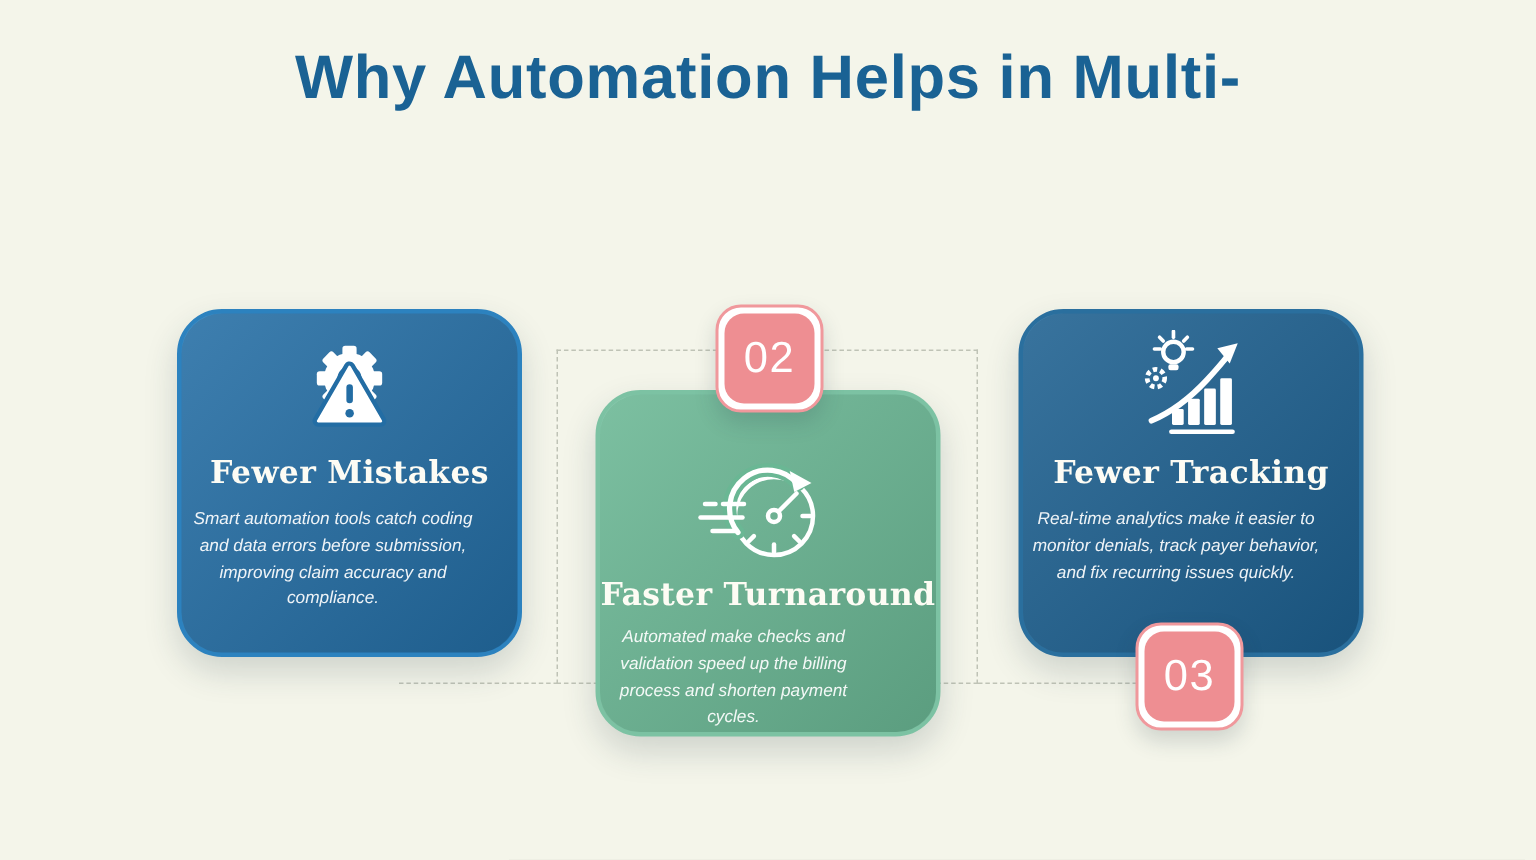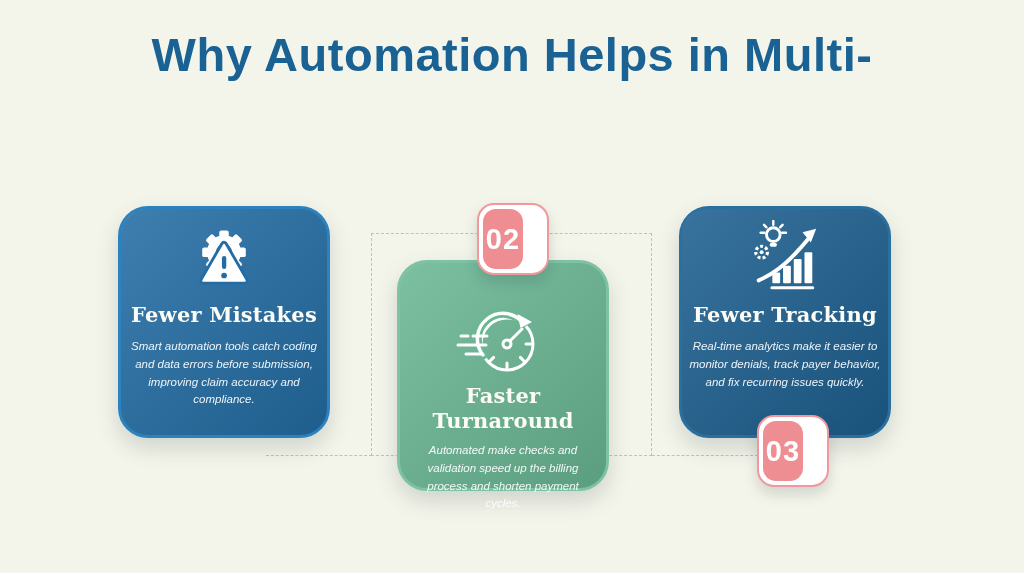--- a/index.html
+++ b/index.html
@@ -13,21 +13,21 @@
     font-family: "Liberation Sans", sans-serif;
   }
 
   
   .title {
     position: absolute;
     top: 24px; left: 0; right: 0;
     text-align: center;
     color: var(--title-color, #19689b);
     font-weight: bold;
-    font-size: 47px;
+    font-size: 41px;
     line-height: 1.34;
     letter-spacing: 0.5px;
   }
 
   
   .dash-rect {
     position: absolute;
     left: 371px; top: 233px;
     width: 281px; height: 223px;
     border: 1.5px dashed var(--dash, #bfc3b6);
@@ -38,29 +38,28 @@
     top: 455px; height: 0;
     border-top: 1.5px dashed var(--dash, #bfc3b6);
     z-index: 1;
   }
   .dash-ext.left  { left: 266px; width: 106px; }
   .dash-ext.right { left: 652px; width: 106px; }
 
   
   .card {
     position: absolute;
-    width: 212px; height: 232px;
+    width: 230px; height: 232px;
     border-radius: 30px;
     background: var(--card-fill, #236da4);
     border: 3px solid var(--card-border, #2c82bf);
     box-shadow: 0 10px 22px rgba(40, 60, 70, 0.18);
     z-index: 2;
     display: flex;
     flex-direction: column;
-    align-items: center;
     text-align: center;
     color: #ffffff;
   }
   .card::before {
     content: "";
     position: absolute; inset: 0;
     border-radius: 26px;
     background: linear-gradient(135deg, rgba(255,255,255,0.12), rgba(0,0,0,0.14));
     pointer-events: none;
   }
@@ -99,25 +98,25 @@
     position: absolute;
     width: 72px; height: 72px;
     border: 2px solid var(--badge-outline, #f0989c);
     background: #ffffff;
     border-radius: 17px;
     padding: 4px;
     z-index: 3;
     box-shadow: 0 7px 14px rgba(40, 60, 70, 0.18);
   }
   .badge-inner {
-    width: 40px; height: 60px;
+    width: 60px; height: 60px;
     border-radius: 13px;
     background: var(--badge-fill, #ee8e92);
     color: #ffffff;
-    font-weight: bold;
+    font-weight: normal;
     font-size: 29px;
     letter-spacing: 1px;
     display: flex;
     align-items: center;
     justify-content: center;
   }
   .badge-1 { left: 195px; top: 417px; }
   .badge-2 { left: 477px; top: 203px; }
   .badge-3 { left: 757px; top: 415px; }
 

